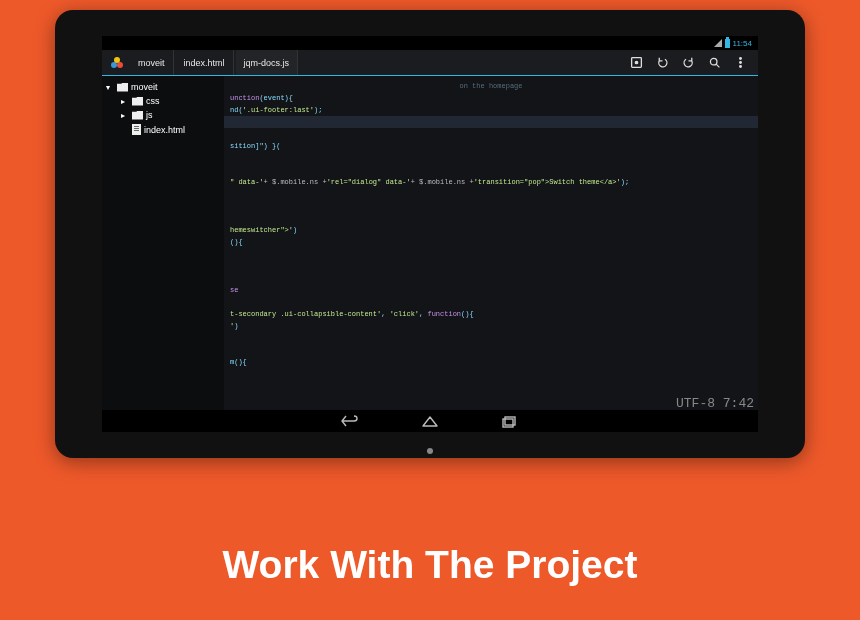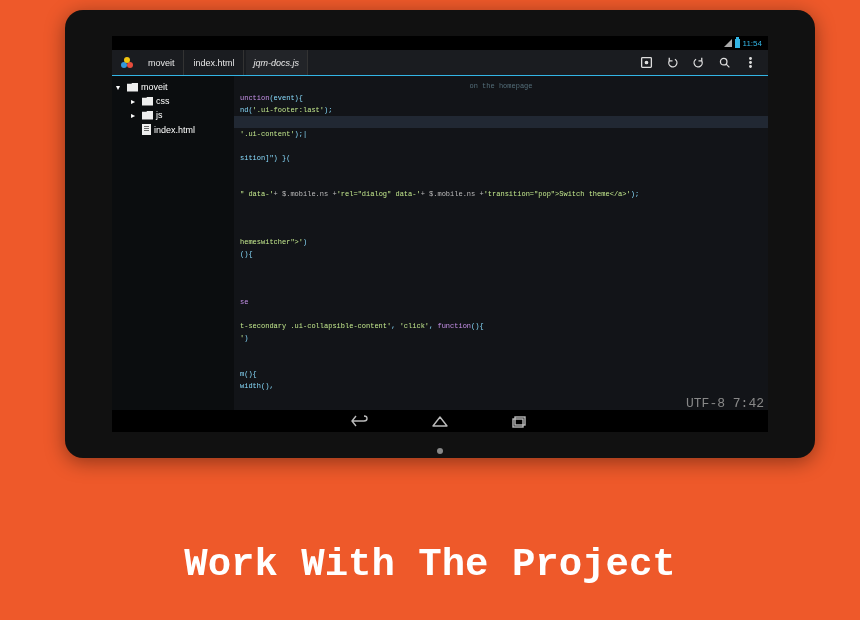--- a/index.html
+++ b/index.html
@@ -13,21 +13,20 @@
 }
 .tablet {
   position: absolute;
   left: 55px;
   top: 10px;
   width: 750px;
   height: 448px;
   background: #111;
   border-radius: 18px;
   box-shadow: 0 4px 20px rgba(0,0,0,0.4);
-  margin-left: 10px;
 }
 .tablet-dot {
   position: absolute;
   left: 50%;
   bottom: 4px;
   width: 6px;
   height: 6px;
   background: #888;
   border-radius: 50%;
   transform: translateX(-50%);
@@ -92,21 +91,21 @@
 .tab {
   color: #e8e8e8;
   font-size: 9px;
   padding: 0 8px;
   height: 100%;
   display: flex;
   align-items: center;
   border-right: 1px solid #333;
   cursor: pointer;
 }
-.tab.active { background: #222428; font-style: italic; }
+.tab.active { background: #222428; }
 .action-spacer { flex: 1; }
 .action-btn {
   width: 24px;
   height: 24px;
   display: flex;
   align-items: center;
   justify-content: center;
   color: #e8e8e8;
   cursor: pointer;
 }
@@ -205,21 +204,21 @@
 .caption {
   position: absolute;
   bottom: 30px;
   left: 0;
   right: 0;
   text-align: center;
   color: #fff;
   font-weight: bold;
   font-size: 39px;
   line-height: 1.25;
-  font-family: Liberation Mono, monospace;
+  font-family: Liberation Sans, sans-serif;
 }
 </style>
 </head>
 <body>
 
 <div class="tablet">
   <div class="tablet-dot"></div>
   <div class="screen">
 
     <div class="status-bar">
@@ -305,42 +304,40 @@
         </div>
       </div>
 
       <div class="code-area">
         <div class="cursor-line"></div>
         <div id="code-lines">
             <div class="code-line com">on the homepage</div>
             <div class="code-line"><span class="kw">unction</span><span class="punc">(event){</span></div>
             <div class="code-line"><span class="punc">nd(</span><span class="str">'.ui-footer:last'</span><span class="punc">);</span></div>
             <div class="code-line">&nbsp;</div>
-            <div class="code-line"><span class="str">'.ui-content'</span><span class="punc">);|</span></div>
             <div class="code-line">&nbsp;</div>
             <div class="code-line"><span class="punc">sition]") }(</span></div>
             <div class="code-line">&nbsp;</div>
             <div class="code-line">&nbsp;</div>
             <div class="code-line"><span class="str">" data-'</span><span>+ $.mobile.ns +</span><span class="str">'rel="dialog" data-'</span><span>+ $.mobile.ns +</span><span class="str">'transition="pop"&gt;Switch theme&lt;/a&gt;'</span><span class="punc">);</span></div>
             <div class="code-line">&nbsp;</div>
             <div class="code-line">&nbsp;</div>
             <div class="code-line">&nbsp;</div>
             <div class="code-line"><span class="str">hemeswitcher"&gt;'</span><span class="punc">)</span></div>
             <div class="code-line"><span class="punc">(){</span></div>
             <div class="code-line">&nbsp;</div>
             <div class="code-line">&nbsp;</div>
             <div class="code-line">&nbsp;</div>
             <div class="code-line"><span class="kw">se</span></div>
             <div class="code-line">&nbsp;</div>
             <div class="code-line"><span class="str">t-secondary .ui-collapsible-content'</span><span class="punc">, </span><span class="str">'click'</span><span class="punc">, </span><span class="kw">function</span><span class="punc">(){</span></div>
             <div class="code-line"><span class="str">'</span><span class="punc">)</span></div>
             <div class="code-line">&nbsp;</div>
             <div class="code-line">&nbsp;</div>
             <div class="code-line"><span class="punc">m(){</span></div>
-            <div class="code-line"><span class="punc">width(),</span></div>
           </div>
         <div class="statusline">UTF-8 7:42</div>
       </div>
 
     </div>
 
     <div class="nav-bar">
       <div class="nav-btn">
         <svg viewBox="0 0 20 14" width="20" height="14">
             <path d="M6 2 L2 7 L6 12 M2 7 C2 7 14 7 14 7 C18 7 18 2 14 2"></path>

